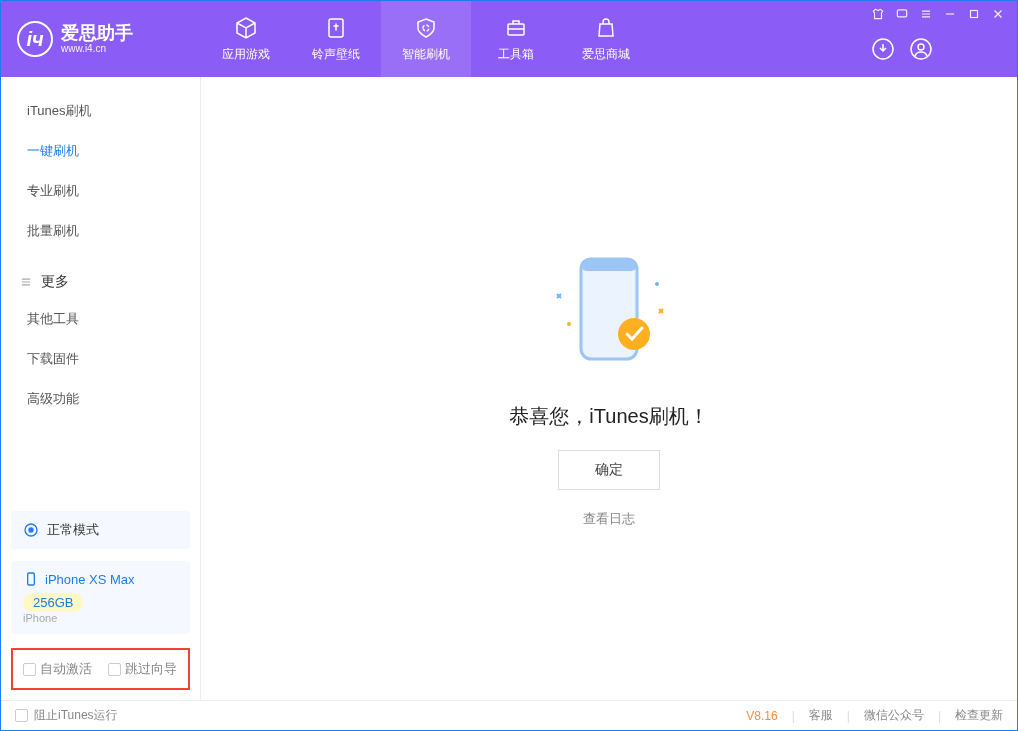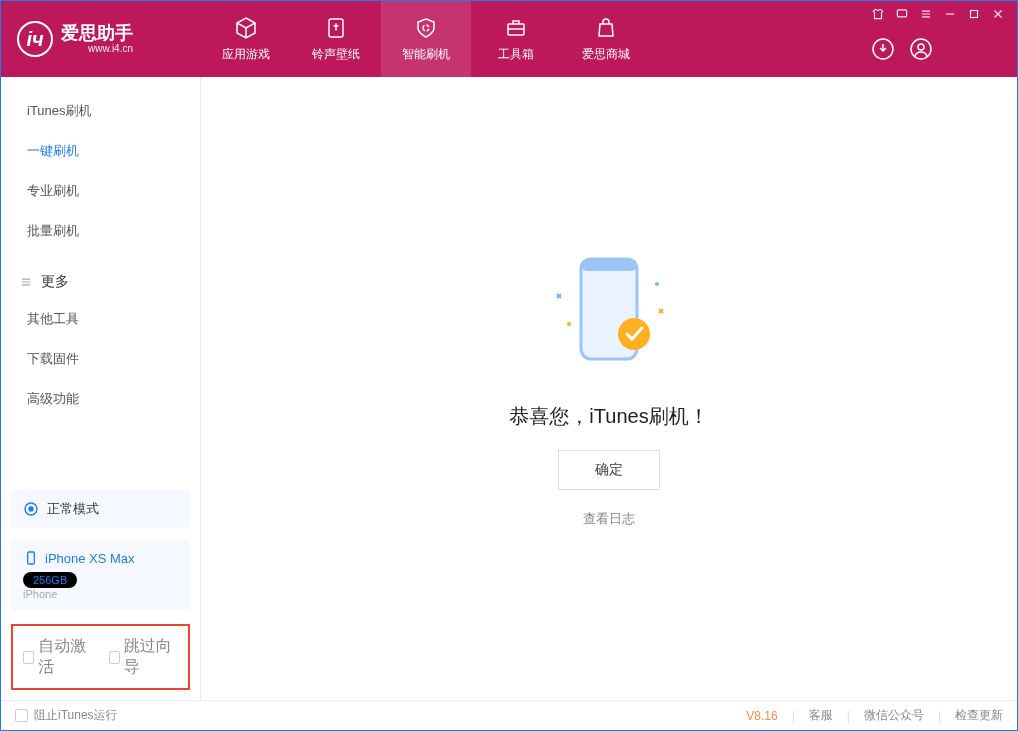--- a/index.html
+++ b/index.html
@@ -1,19 +1,19 @@
 <!DOCTYPE html>
 <html><head>
 <meta charset="utf-8">
 <style>
 * { margin: 0; padding: 0; box-sizing: border-box; font-family: "Microsoft YaHei", sans-serif; }
 body { background: #fff; width: 1018px; height: 731px; overflow: hidden; border: 1px solid #1e7cf0; }
 
 
-.header { background: #be185d; height: 76px; display: flex; align-items: center; color: #fff; position: relative; text-align: right; }
+.header { background: #8b5cf6; height: 76px; display: flex; align-items: center; color: #fff; position: relative; }
 .logo-area { display: flex; align-items: center; padding: 0 16px; width: 200px; }
 .logo-circle { width: 36px; height: 36px; border: 2px solid #fff; border-radius: 50%; display: flex; align-items: center; justify-content: center; font-weight: bold; font-size: 20px; font-style: italic; margin-right: 8px; }
 .logo-text { display: flex; flex-direction: column; line-height: 1.1; }
 .logo-title { font-size: 18px; font-weight: bold; }
 .logo-sub { font-size: 10px; opacity: 0.9; }
 .nav { display: flex; height: 100%; }
 .nav-item { width: 90px; display: flex; flex-direction: column; align-items: center; justify-content: center; cursor: pointer; font-size: 12px; gap: 6px; }
 .nav-item.active { background: rgba(255,255,255,0.12); }
 .nav-icon { width: 24px; height: 24px; display: flex; align-items: center; justify-content: center; }
 .nav-icon svg { width: 24px; height: 24px; fill: none; stroke: #fff; stroke-width: 1.5; }
@@ -30,23 +30,23 @@
 .side-header { display: flex; align-items: center; gap: 8px; padding: 8px 18px; font-size: 14px; color: #333; font-weight: 500; }
 .side-header svg { width: 14px; height: 14px; }
 .side-list { padding-left: 26px; }
 .side-item { padding: 11px 0; font-size: 13px; color: #555; cursor: pointer; }
 .side-item.active { color: #1e7cf0; }
 .side-spacer { flex: 1; }
 .device-box { margin: 6px 10px; padding: 10px 12px; background: #f5f9ff; border-radius: 3px; font-size: 13px; }
 .device-box.mode { display: flex; align-items: center; gap: 8px; color: #333; }
 .device-box svg { width: 16px; height: 16px; }
 .device-name { color: #1e7cf0; font-weight: 500; display: flex; align-items: center; gap: 6px; }
-.device-cap { display: inline-block; background: #000000; color: #1e7cf0; border-radius: 10px; padding: 2px 10px; font-size: 11px; margin-top: 6px; }
+.device-cap { display: inline-block; background: #fef9c3; color: #1e7cf0; border-radius: 10px; padding: 2px 10px; font-size: 13px; margin-top: 6px; }
 .device-type { color: #aaa; font-size: 11px; }
-.checkbox-row { border: 2px solid #e43; margin: 8px 10px 10px 10px; padding: 10px; display: flex; gap: 16px; font-size: 16px; color: #888; }
+.checkbox-row { border: 2px solid #e43; margin: 8px 10px 10px 10px; padding: 10px; display: flex; gap: 16px; font-size: 13px; color: #888; }
 .chk { display: flex; align-items: center; gap: 4px; cursor: pointer; }
 .chk-box { width: 13px; height: 13px; border: 1px solid #ccc; border-radius: 2px; }
 
 
 .main { flex: 1; display: flex; flex-direction: column; align-items: center; justify-content: center; gap: 20px; }
 .phone-illus { position: relative; }
 .success-msg { font-size: 20px; color: #222; }
 .ok-btn { border: 1px solid #ddd; background: #fff; padding: 10px 36px; font-size: 14px; color: #444; cursor: pointer; }
 .log-link { color: #888; font-size: 13px; cursor: pointer; }
 

